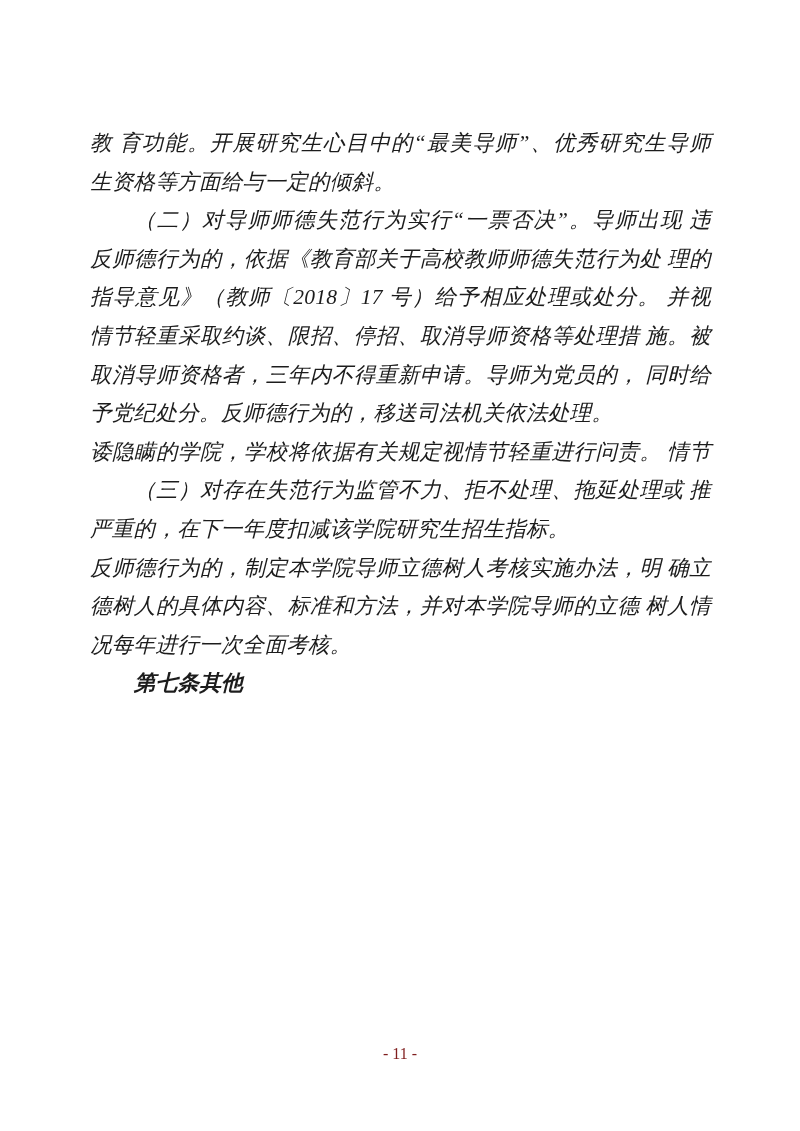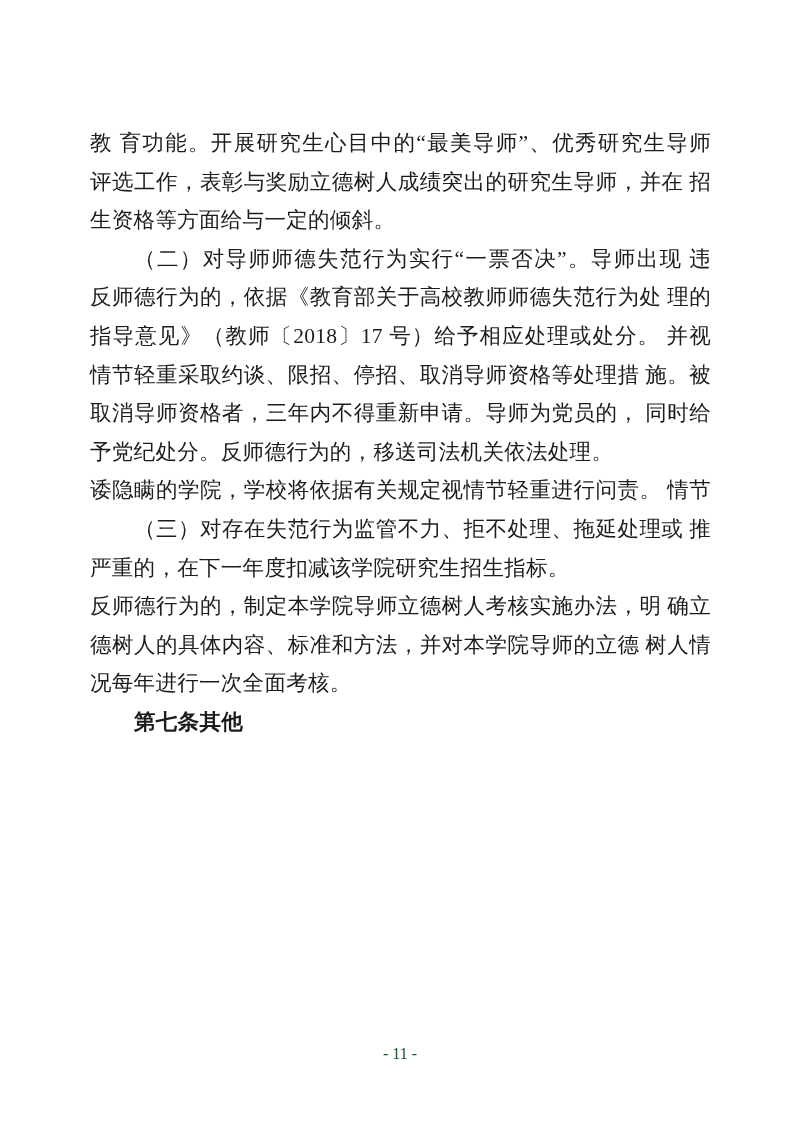--- a/index.html
+++ b/index.html
@@ -20,43 +20,43 @@
     top: 124px;
     width: 621px;
   }
   .paragraph { display: block; }
   .line {
     font-size: 21.5px;
     line-height: 38.6px;
     white-space: pre-wrap;
     text-align: justify;
     letter-spacing: 0.3px;
+    font-style: italic;
   }
   .line.fill { text-align-last: justify; }
   .line.indent { text-indent: 44px; }
   .paragraph.heading .line { font-weight: bold; }
   .page-footer {
     position: absolute;
     top: 1044px;
     left: 0;
     width: 100%;
     text-align: center;
     font-size: 16px;
     line-height: 20px;
-    color: #14532d;
+    color: #7f1d1d;
   }
 </style>
 </head>
 <body>
 
 <div class="page">
   <div class="doc-body" id="doc-body">
       <div class="paragraph">
         <div class="line fill">教 育功能。开展研究生心目中的“最美导师”、优秀研究生导师</div>
-        <div class="line fill">评选工作，表彰与奖励立德树人成绩突出的研究生导师，并在 招</div>
         <div class="line">生资格等方面给与一定的倾斜。</div>
       </div>
       <div class="paragraph">
         <div class="line indent fill">（二）对导师师德失范行为实行“一票否决”。导师出现 违</div>
         <div class="line fill">反师德行为的，依据《教育部关于高校教师师德失范行为处 理的</div>
         <div class="line fill">指导意见》（教师〔2018〕17 号）给予相应处理或处分。 并视</div>
         <div class="line fill">情节轻重采取约谈、限招、停招、取消导师资格等处理措 施。被</div>
         <div class="line fill">取消导师资格者，三年内不得重新申请。导师为党员的， 同时给</div>
         <div class="line">予党纪处分。反师德行为的，移送司法机关依法处理。</div>
       </div>

